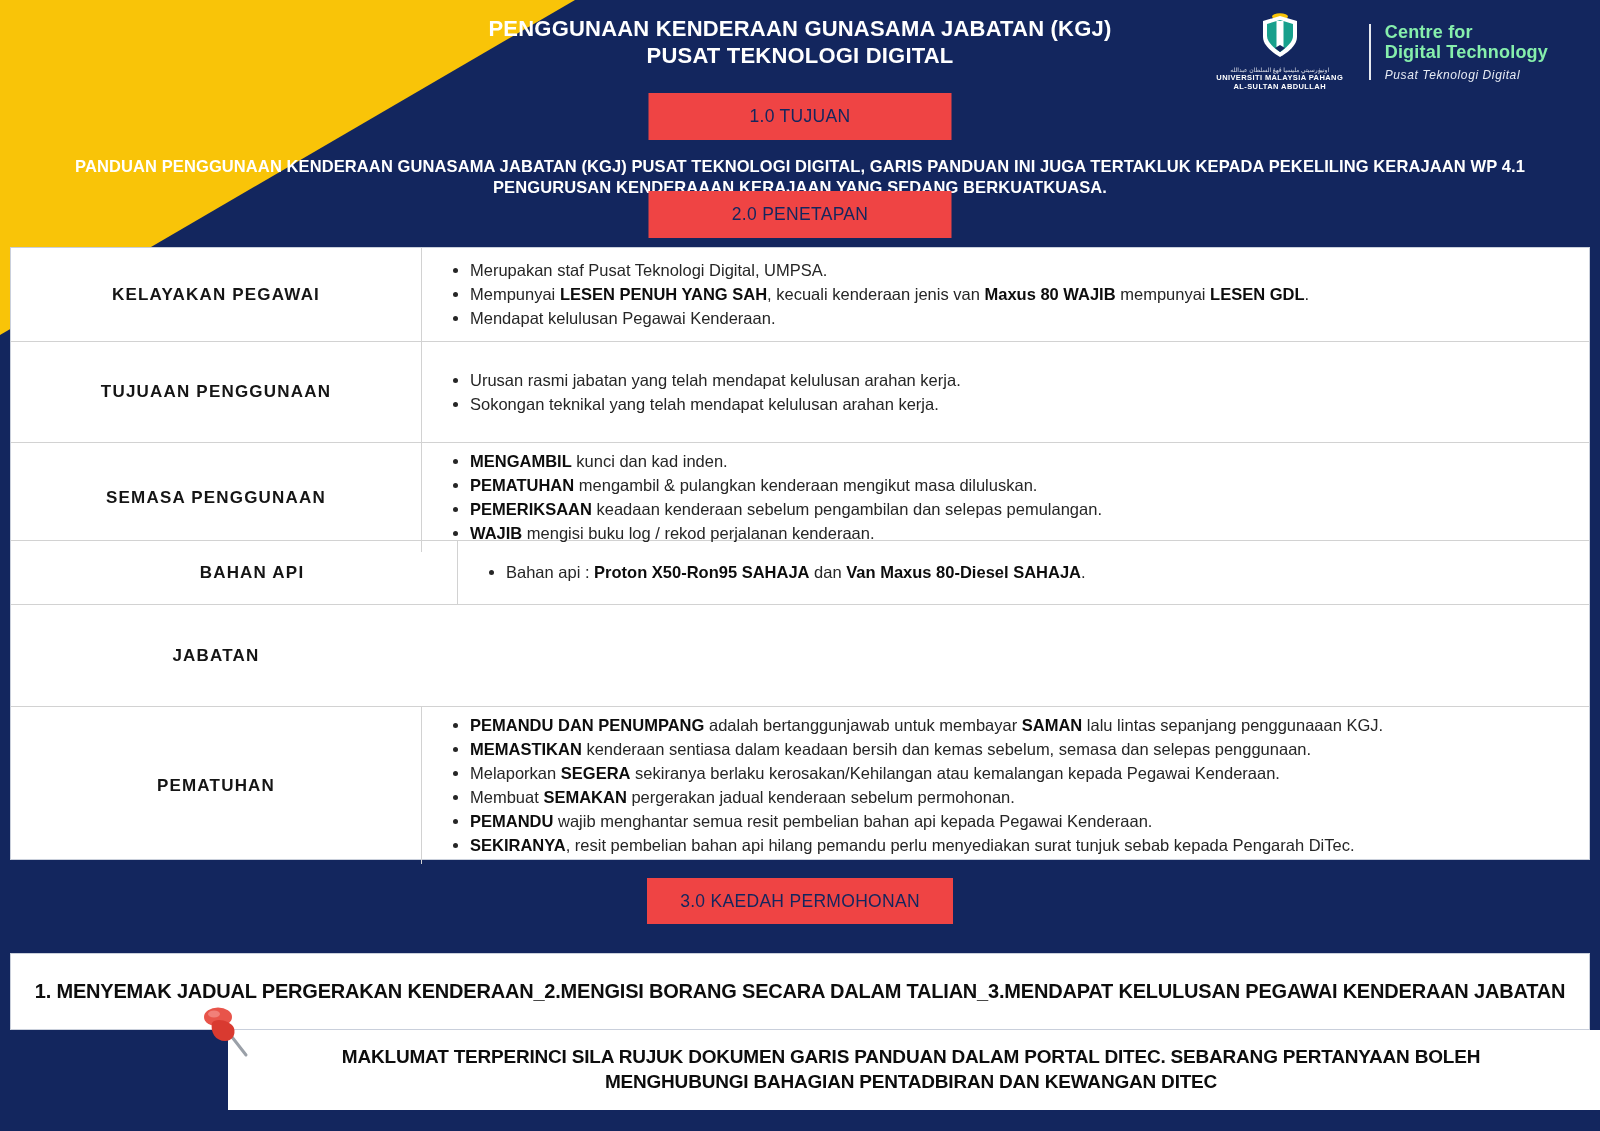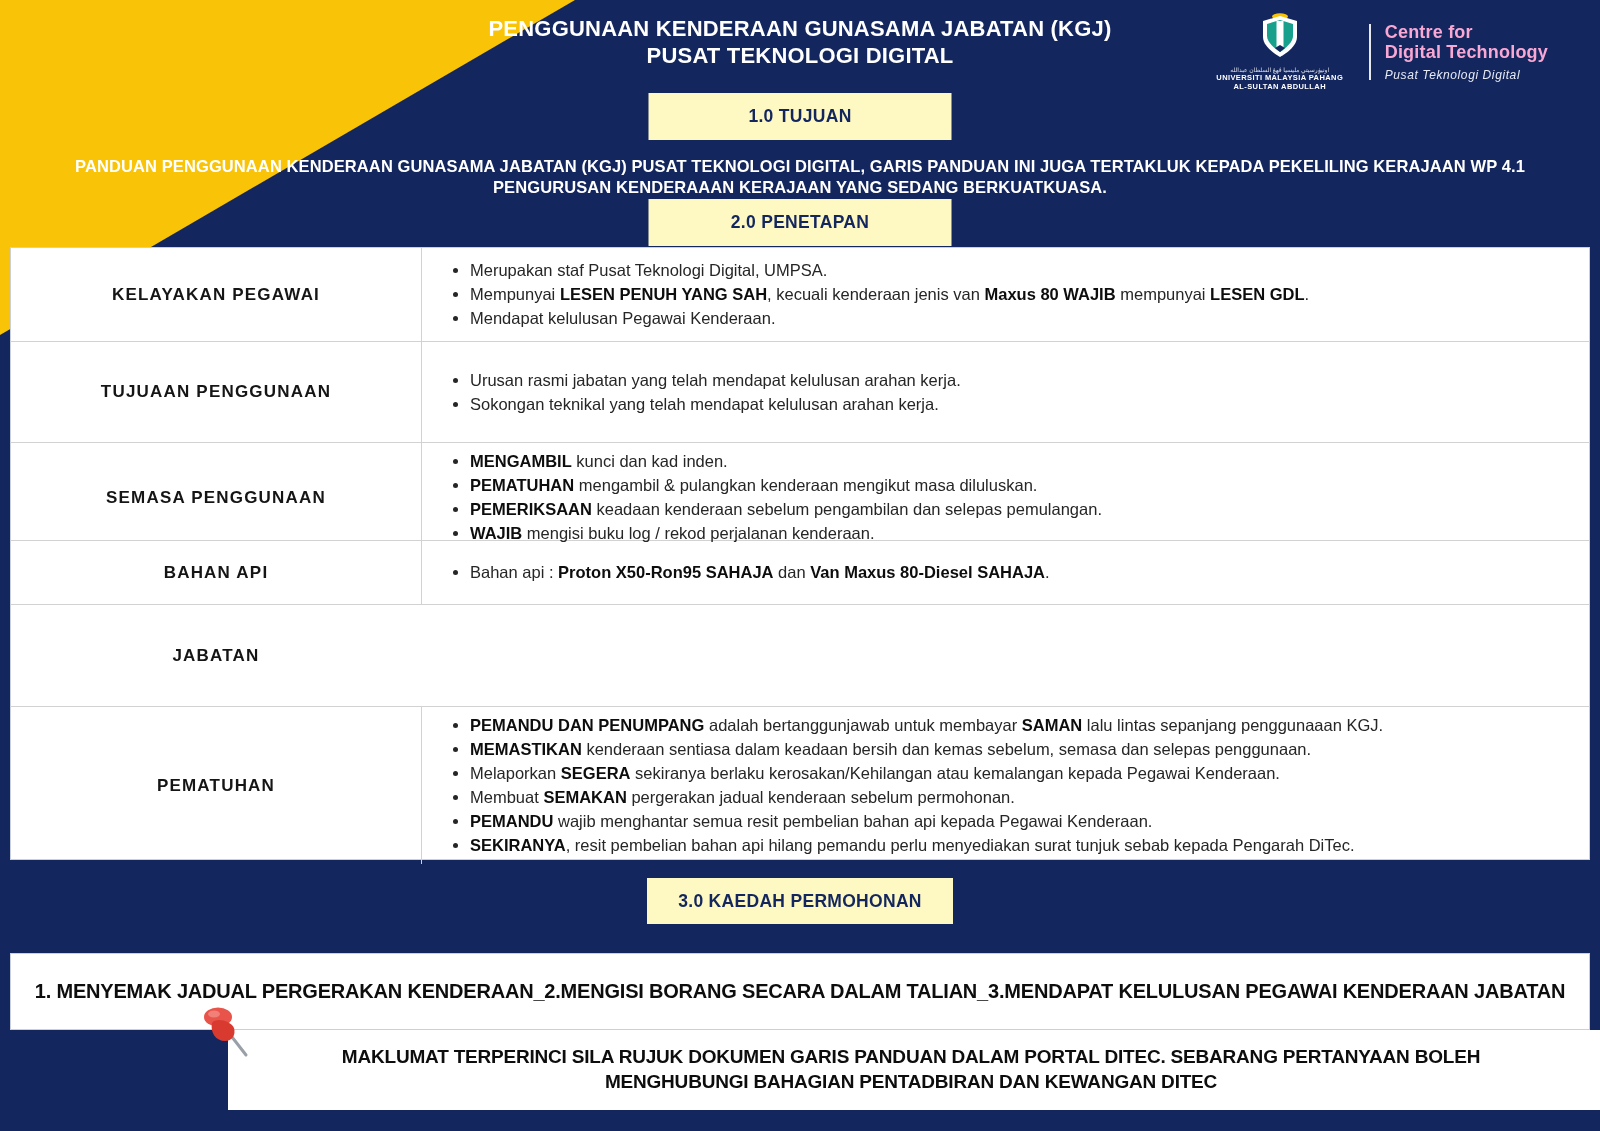--- a/index.html
+++ b/index.html
@@ -19,48 +19,48 @@
   }
   
   .logo{
     position:absolute;top:12px;right:52px;display:flex;align-items:center;z-index:2;gap:14px;
   }
   .crest-wrap{display:flex;flex-direction:column;align-items:center;width:150px;}
   .crest-jawi{color:#ffffff;font-size:6px;opacity:.85;margin-top:3px;line-height:1;}
   .crest-uni{color:#ffffff;font-weight:700;font-size:7.5px;letter-spacing:.4px;line-height:1.25;text-align:center;}
   .logo-divider{width:2px;height:56px;background:#ffffff;opacity:.9;}
   .logo-text{display:flex;flex-direction:column;justify-content:center;}
-  .org-line{color:#f9a8d4;font-weight:700;font-size:18px;line-height:1.15;letter-spacing:.2px;}
+  .org-line{color:#86efac;font-weight:700;font-size:18px;line-height:1.15;letter-spacing:.2px;}
   .org-sub{color:#e8ecf5;font-style:italic;font-size:12px;margin-top:5px;letter-spacing:.6px;}
   
   .chip{
     position:absolute;left:50%;transform:translateX(-50%);
-    width:303px;height:47px;background:#fef9c3;z-index:2;
+    width:303px;height:47px;background:#ef4444;z-index:2;
     display:flex;align-items:center;justify-content:center;
-    color:#13265e;font-weight:700;font-size:17.5px;letter-spacing:.3px;
+    color:#13265e;font-weight:400;font-size:17.5px;letter-spacing:.3px;
   }
   .chip-1{top:93px;}
-  .chip-2{top:191px;margin-top:8px;}
+  .chip-2{top:191px;}
   .chip-3{top:878px;width:306px;height:46px;}
   
   .tujuan-par{
     position:absolute;top:148px;left:30px;right:30px;margin:8px;text-align:center;z-index:2;
     color:#ffffff;font-weight:700;font-size:16.5px;line-height:1.25;letter-spacing:.1px;
   }
   
   .ptable{
     position:absolute;top:247px;left:10px;width:1580px;height:613px;background:#ffffff;
     border:1px solid #c9cfdb;box-sizing:border-box;z-index:2;
   }
   .trow{display:grid;grid-template-columns:410px 1fr;align-items:center;box-sizing:border-box;}
   .trow + .trow{border-top:1px solid #d2d2d2;}
   .trow:nth-child(1){height:93px;}
   .trow:nth-child(2){height:101px;}
   .trow:nth-child(3){height:98px;}
-  .trow:nth-child(4){height:64px;}
+  .trow:nth-child(4){height:64px;padding-left:36px;}
   .trow:nth-child(5){height:102px;}
   .trow:nth-child(6){height:153px;}
   .tlabel{
     text-align:center;font-weight:700;font-size:17px;letter-spacing:1.2px;color:#151515;
     padding:0 14px;
   }
   .tcell{border-left:1px solid #d2d2d2;height:100%;display:flex;align-items:center;box-sizing:border-box;}
   .tcell ul{margin:0;padding:6px 20px 6px 48px;list-style:disc;}
   .tcell li{font-size:16.5px;color:#262626;line-height:23px;margin:1px 0;}
   .tcell li b{color:#0d0d0d;}

